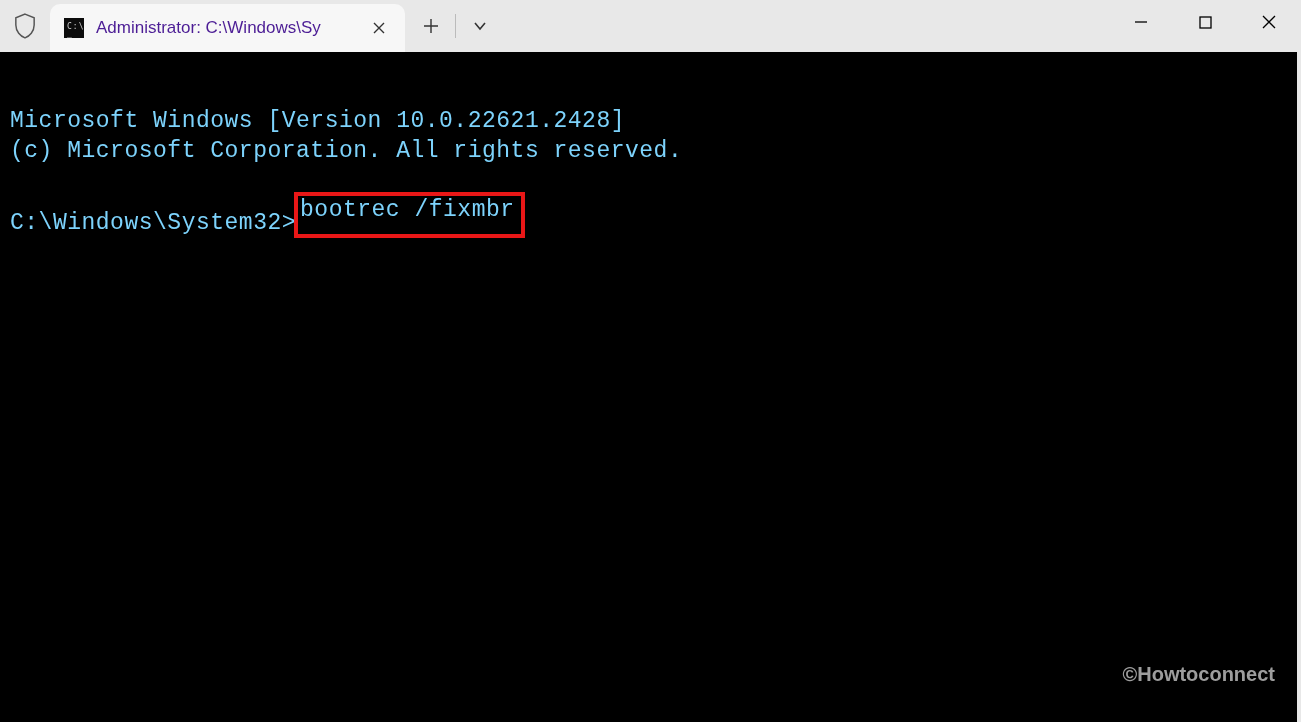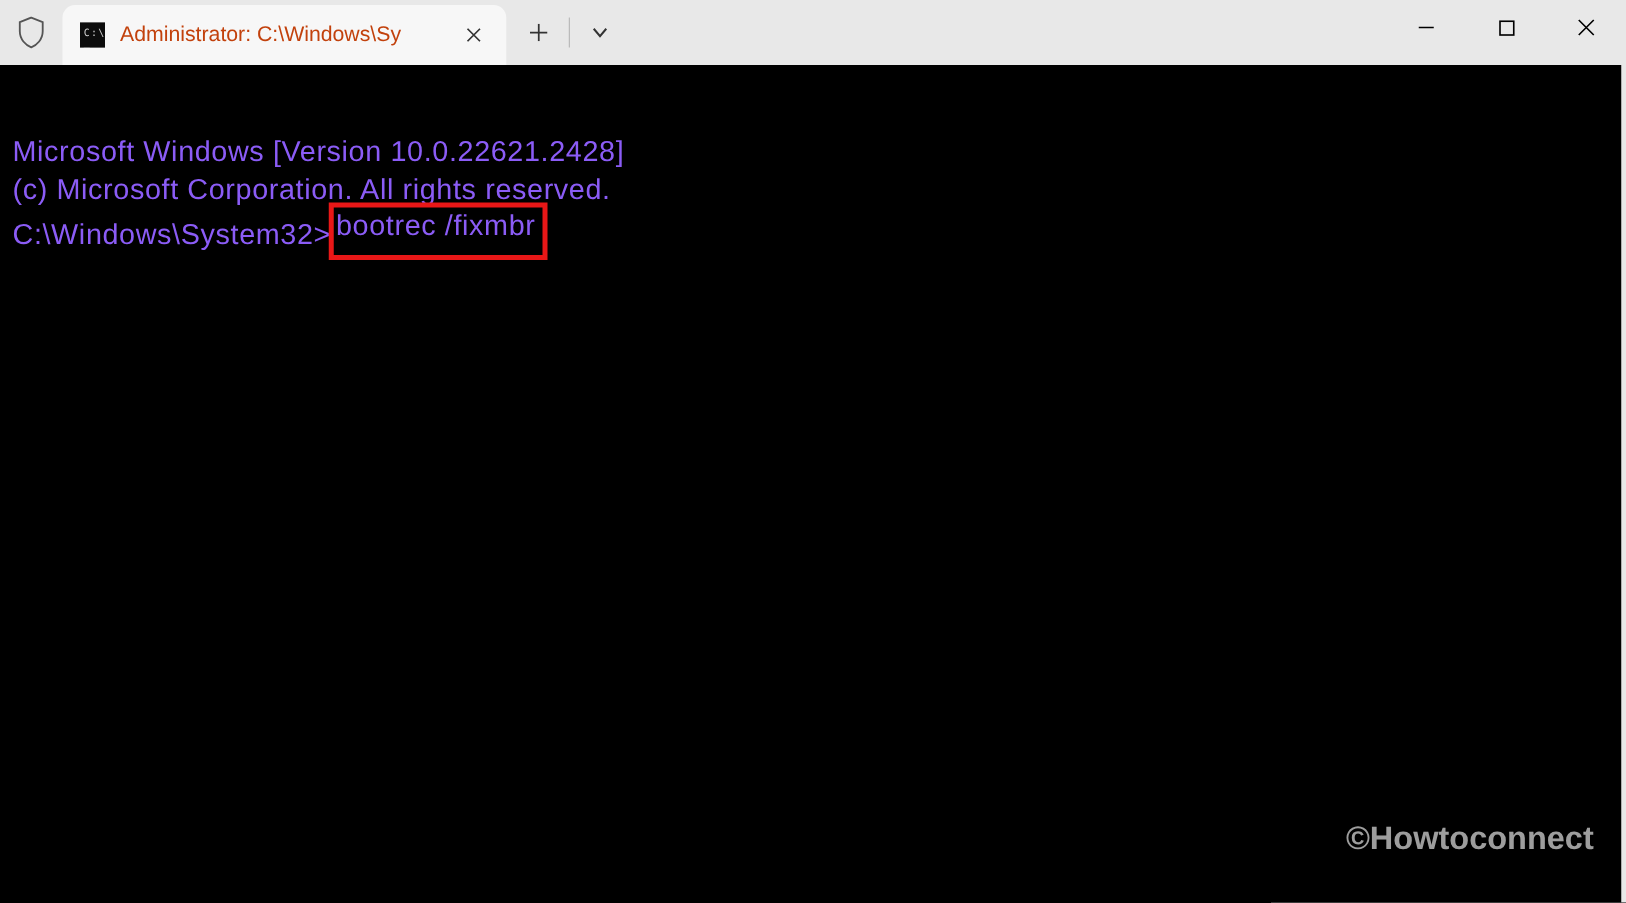--- a/index.html
+++ b/index.html
@@ -47,21 +47,21 @@
     align-items: center;
     justify-content: center;
     color: #ccc;
     font-family: Consolas, monospace;
     font-size: 10px;
     letter-spacing: 1px;
     flex-shrink: 0;
   }
   .tab-title {
     font-size: 17px;
-    color: #c2410c;
+    color: #4c1d95;
     white-space: nowrap;
     overflow: hidden;
     flex: 1;
   }
   .tab-close {
     width: 28px;
     height: 28px;
     display: flex;
     align-items: center;
     justify-content: center;
@@ -106,47 +106,48 @@
   .terminal {
     position: absolute;
     top: 52px;
     left: 0;
     right: 4px;
     bottom: 0;
     background: #000;
   }
   .term-content {
     padding: 24px 10px 10px 10px;
-    font-family: Liberation Sans, sans-serif;
+    font-family: Liberation Mono, monospace;
     font-size: 23px;
     line-height: 30px;
-    color: #8b5cf6;
+    color: #7dd3fc;
     white-space: pre;
     letter-spacing: 0.5px;
   }
   .cmd-highlight {
     border: 4px solid #e91717;
     display: inline-block;
     padding: 4px 6px 14px 2px;
     margin-top: -4px;
     margin-left: -2px;
     vertical-align: top;
     line-height: 20px;
   }
   .prompt-row {
     display: flex;
-    align-items: center;
+    align-items: flex-end;
+    margin-top: 30px;
   }
   .watermark {
     position: absolute;
     right: 22px;
     bottom: 36px;
     color: rgba(184,184,184,0.85);
     font-family: Arial, sans-serif;
-    font-size: 26px;
+    font-size: 20px;
     font-weight: 600;
   }
 </style>
 </head>
 <body>
 
 <div class="titlebar">
   <div class="shield-area">
     <svg viewBox="0 0 24 28">
       <path d="M12 1 L22 5 V13 C22 20 17 25 12 27 C7 25 2 20 2 13 V5 Z" fill="none" stroke="#555" stroke-width="1.6"></path>

